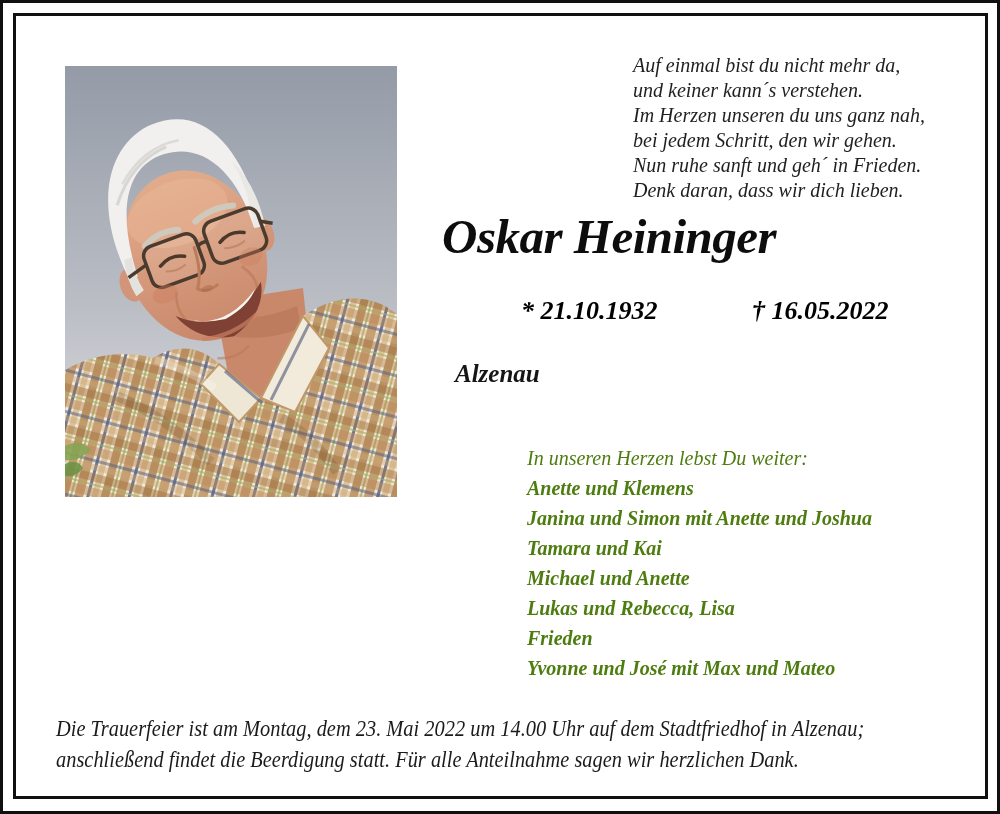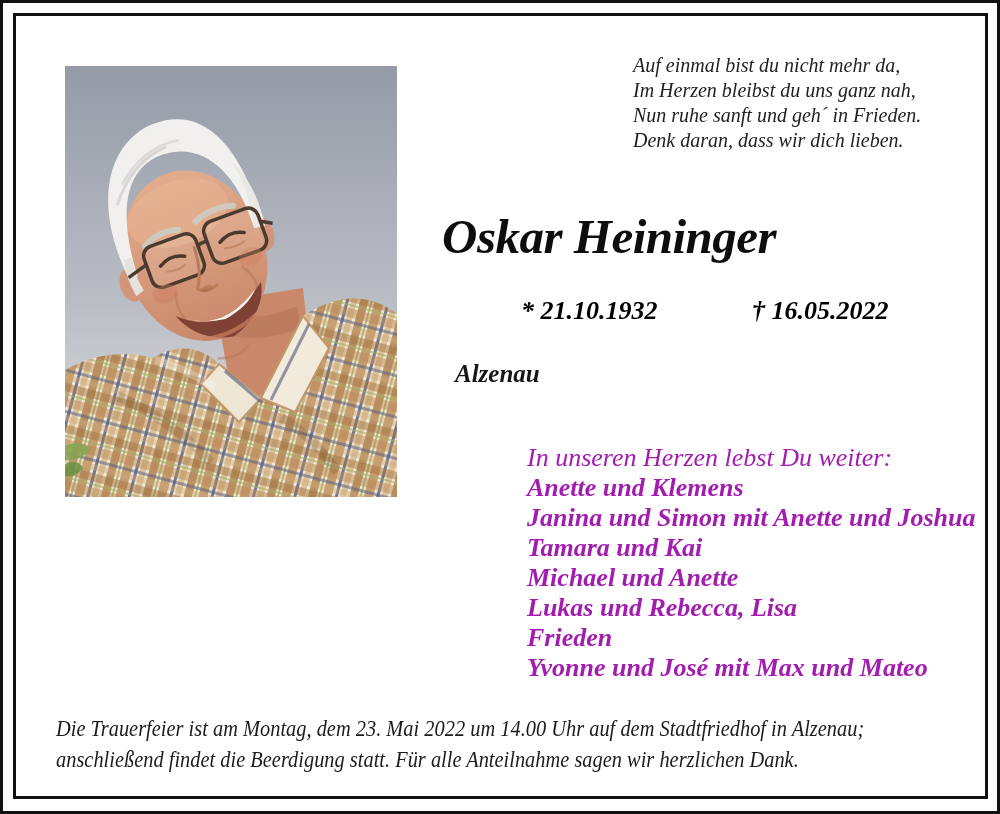--- a/index.html
+++ b/index.html
@@ -61,24 +61,24 @@
     left:455px;top:360px;
     font-size:25px;
     font-weight:bold;
     font-style:italic;
     color:#161616;
     text-align:right;
   }
   .family{
     position:absolute;
     left:527px;top:443px;
-    font-size:26px;
+    font-size:20px;
     line-height:30px;
     font-style:italic;
-    color:#a21caf;
+    color:#4d7c0f;
     white-space:nowrap;
   }
   .family-intro{font-weight:normal;}
   .family-member{font-weight:bold;}
   .funeral{
     position:absolute;
     left:56px;top:713px;
     font-size:24px;
     line-height:31px;
     font-style:italic;
@@ -179,21 +179,23 @@
     <path d="M52,330 Q104,352 146,396" stroke="rgba(80,50,20,0.16)" stroke-width="10" fill="none"></path>
     <path d="M216,352 Q248,370 272,406" stroke="rgba(80,50,20,0.16)" stroke-width="10" fill="none"></path>
     <path d="M90,294 Q120,302 150,322" stroke="rgba(255,255,255,0.25)" stroke-width="8" fill="none"></path>
 
     <path d="M0,380 Q16,372 26,384 Q14,396 0,394 Z" fill="#87a554" opacity="0.9"></path>
     <path d="M0,398 Q12,392 18,402 Q10,412 0,410 Z" fill="#6d9346" opacity="0.9"></path>
   </svg>
 
   <div class="poem">
     <div class="poem-line">Auf einmal bist du nicht mehr da,</div>
-    <div class="poem-line">Im Herzen bleibst du uns ganz nah,</div>
+    <div class="poem-line">und keiner kann´s  verstehen.</div>
+    <div class="poem-line">Im Herzen unseren du uns ganz nah,</div>
+    <div class="poem-line">bei jedem Schritt, den wir gehen.</div>
     <div class="poem-line">Nun ruhe sanft und geh´ in Frieden.</div>
     <div class="poem-line">Denk daran, dass wir dich lieben.</div>
   </div>
 
   <div class="deceased-name">Oskar Heininger</div>
   <div class="date birth-date">* 21.10.1932</div>
   <div class="date death-date">† 16.05.2022</div>
   <div class="location">Alzenau</div>
 
   <div class="family">

